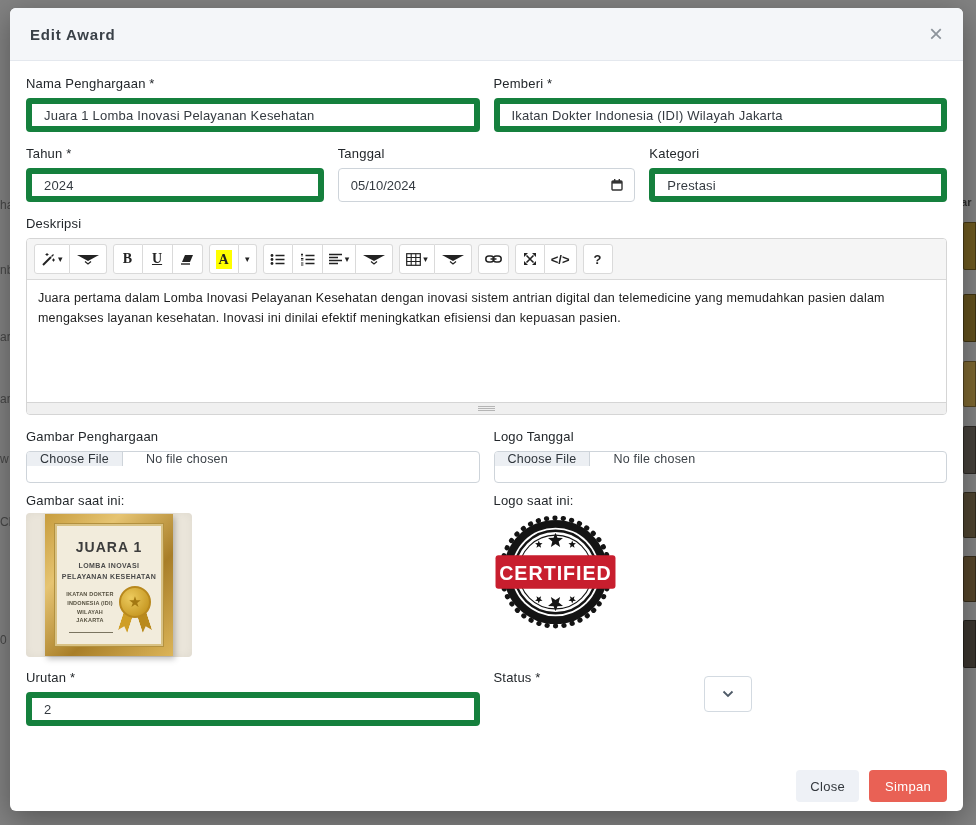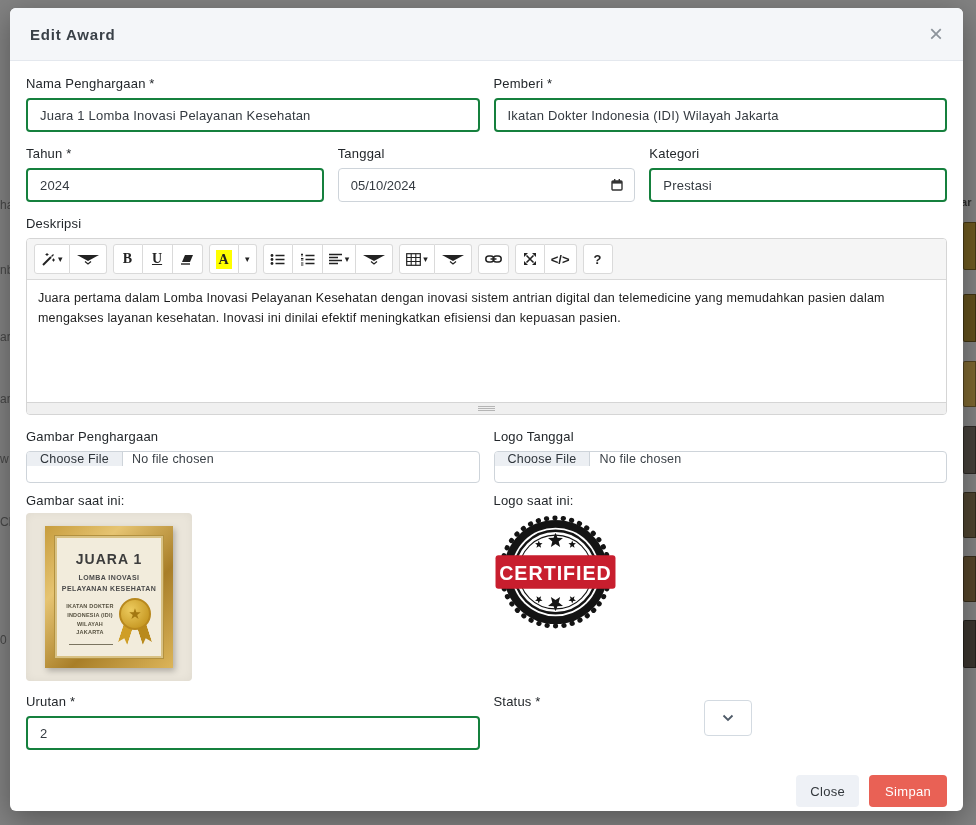--- a/index.html
+++ b/index.html
@@ -26,21 +26,21 @@
     height:53px; flex:0 0 53px; background:#f4f6f9; border-bottom:1px solid #e4e8ee;
     display:flex; align-items:center; justify-content:space-between; padding:0 20px;
   }
   .modal-title { font-size:15px; font-weight:bold; color:#3a4148; letter-spacing:.8px; }
   .close-x { font-size:24px; line-height:1; color:#8d949c; cursor:pointer; font-weight:400; background:none; border:none; }
   .modal-body { flex:1; padding:15px 16px 0 16px; background:#fff; }
   .row { display:flex; gap:14px; margin-bottom:14px; }
   .col { flex:1 1 0; min-width:0; position:relative; }
   label.fld { display:block; font-size:13px; color:#23272b; margin-bottom:7px; }
   .inp {
-    width:100%; height:34px; border:2px solid #15803d; border-radius:4px;
+    width:100%; height:34px; border:6px solid #15803d; border-radius:4px;
     padding:0 12px; font-size:13px; color:#343a40; background:#fff; outline:none;
     font-family:"Liberation Sans", sans-serif; letter-spacing:.2px;
   }
   .date-wrap { display:flex; align-items:center; height:34px; border:1px solid #ced4da; border-radius:4px; padding:0 10px 0 12px; background:#fff; }
   .date-wrap input { border:none; outline:none; flex:1; font-size:13px; color:#343a40; font-family:"Liberation Sans", sans-serif; }
   
   .note-editor { border:1px solid #d5d5d5; border-radius:4px; overflow:hidden; margin-bottom:14px; }
   .note-toolbar { background:#f5f5f5; border-bottom:1px solid #d9d9d9; padding:5px 4px; display:flex; align-items:flex-start; flex-wrap:wrap; }
   .tb-group { display:flex; margin:0 3px; }
   .tb {
@@ -56,23 +56,23 @@
   .tb .b { font-weight:bold; }
   .tb .u { text-decoration:underline; font-weight:bold; }
   .tb .hiA { background:#ffff00; font-weight:bold; padding:0 3px; line-height:19px; display:inline-block; }
   .tb .caret { font-size:9px; color:#222; font-family:"Liberation Sans", sans-serif; }
   .note-content { height:123px; padding:8px 11px; font-size:12.5px; line-height:1.6; color:#1d1d1d; background:#fff; border-bottom:1px solid #d5d5d5; font-family:"Liberation Sans", sans-serif; }
   .note-statusbar { height:11px; background:#f0f0f0; display:flex; align-items:center; justify-content:center; cursor:ns-resize; }
   .drag-lines div { width:17px; height:1px; background:#b5b5b5; margin:1px 0; }
   
   .file-wrap { display:flex; align-items:flex-start; height:32px; border:1px solid #ced4da; border-radius:4px; overflow:hidden; background:#fff; cursor:pointer; }
   .file-btn { background:#eceff3; border-right:1px solid #ced4da; display:flex; align-items:center; padding:0 13px; font-size:12.5px; color:#2f353b; }
-  .file-status { display:flex; align-items:center; padding:0 9px; font-size:12.5px; color:#3c4248; }
-  
-  .award-box { width:166px; height:168px; background:#eae5da; border-radius:4px; display:flex; align-items:center; justify-content:center; box-shadow:inset 0 0 8px rgba(0,0,0,.05); }
+  .file-status { display:flex; align-items:center; padding:0 23px; font-size:12.5px; color:#3c4248; }
+  
+  .award-box { width:166px; height:144px; background:#eae5da; border-radius:4px; display:flex; align-items:center; justify-content:center; box-shadow:inset 0 0 8px rgba(0,0,0,.05); }
   .award-frame { width:128px; height:142px; background:linear-gradient(135deg,#c79d3e,#e6c472 28%,#a87e28 62%,#dcb559 100%); padding:9px; box-shadow:2px 3px 6px rgba(0,0,0,.25); }
   .award-mat { width:100%; height:100%; background:#f2ecdc; border:1px solid #b3913f; box-shadow:inset 0 0 0 2px #d9c284; position:relative; text-align:center; padding-top:15px; }
   .award-t1 { font-size:14px; font-weight:bold; color:#3c3c3c; letter-spacing:1px; }
   .award-t2 { font-size:7px; font-weight:bold; color:#4a4a4a; margin-top:6px; letter-spacing:.4px; line-height:1.5; }
   .award-issuer { position:absolute; left:9px; top:66px; width:52px; font-size:5.5px; font-weight:bold; color:#55503f; line-height:1.6; text-align:center; }
   .award-line { position:absolute; left:14px; bottom:13px; width:44px; border-top:1px solid #7a7460; }
   .medal { position:absolute; right:12px; top:62px; width:32px; height:32px; border-radius:50%;
     background:radial-gradient(circle at 35% 35%, #edcb5e, #c89a25 75%); border:2px solid #b8881d;
     display:flex; align-items:center; justify-content:center; color:#a37812; font-size:15px; z-index:2; }
   .ribbon { position:absolute; width:10px; height:22px; top:86px; z-index:1; }

